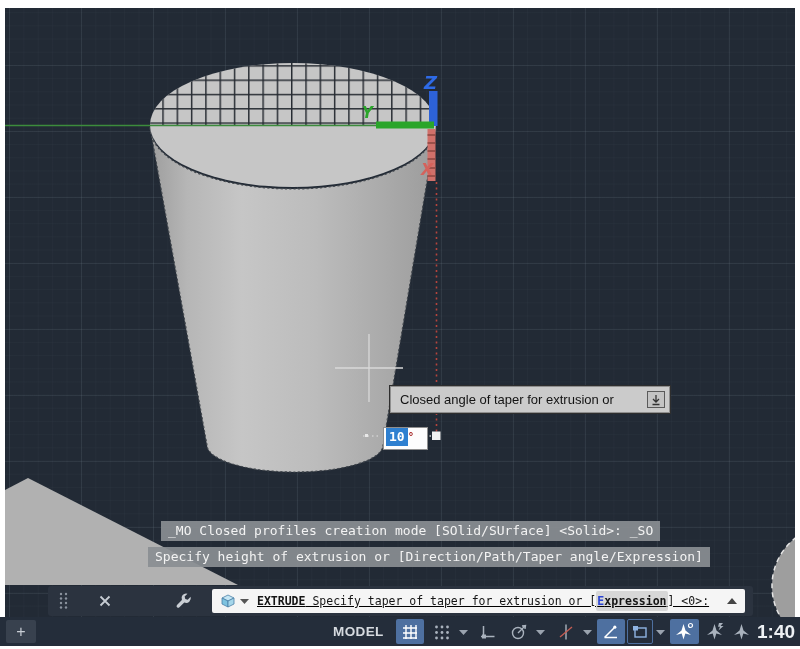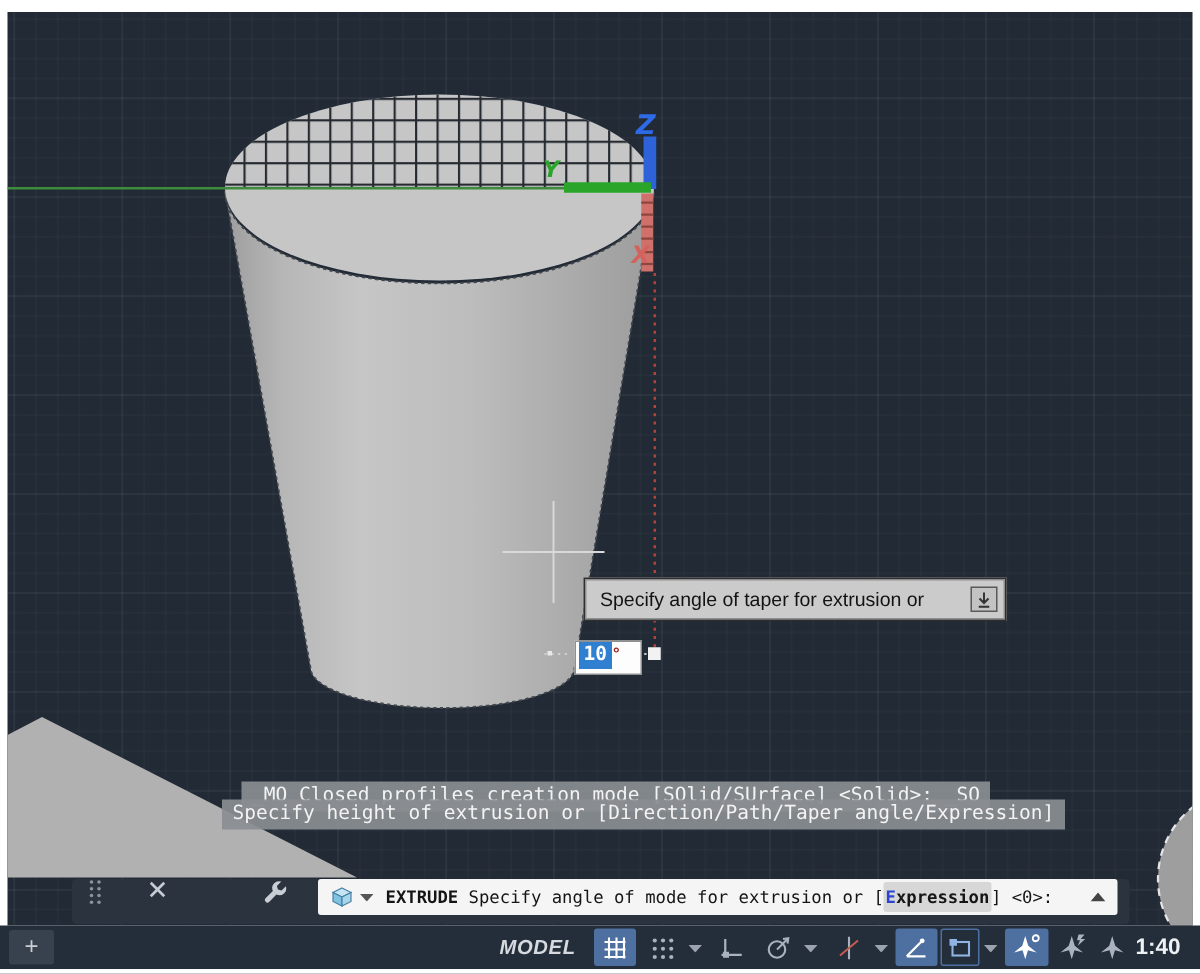--- a/index.html
+++ b/index.html
@@ -28,51 +28,51 @@
     background:#fdfdfd; border:1px solid #8f8f8f; display:flex; align-items:flex-start; padding-left:2px; }
   .dyn-input .val { background:#2f80d0; color:#fff; font-family:"DejaVu Sans Mono", monospace;
     font-size:13px; font-weight:bold; padding:1px 3px; line-height:16px; }
   .dyn-input .deg { color:#a11b1b; font-weight:bold; font-size:11px; line-height:10px;
     align-self:flex-start; margin-top:3px; margin-left:1px; }
 
   .hist { position:absolute; background:rgba(138,142,147,0.92); color:#f3f3f3;
     font-family:"DejaVu Sans Mono", monospace; font-size:13px; line-height:20px;
     padding:0 7px; white-space:pre; }
   #hist1 { left:156px; top:513px; }
-  #hist2 { left:143px; top:525px; }
+  #hist2 { left:143px; top:539px; }
   #hist3 { left:143px; top:555px; min-width:162px; }
 
   .cmdbar { position:absolute; left:43px; top:578px; width:705px; height:30px;
-    background:#2b333f; border-radius:3px; display:flex; align-items:flex-start; padding:0 8px 0 10px; }
+    background:#2b333f; border-radius:3px; display:flex; align-items:center; padding:0 8px 0 10px;text-decoration:underline; }
   .cmdbar .grip { width:10px; height:18px; margin-right:30px; }
   .cmdbar .xicon { width:14px; height:14px; margin-right:62px; }
   .cmdbar .wrench { width:18px; height:18px; margin-right:20px; }
   .cmd-field { flex:1; height:24px; background:#f5f5f5; border-radius:2px;
     display:flex; align-items:center; padding:0 8px; overflow:hidden;
     font-family:"DejaVu Sans Mono", monospace; font-size:11.5px; color:#151515; white-space:pre; }
   .cmd-field .cube { width:16px; height:16px; margin-right:4px; flex:0 0 auto; }
   .cmd-field .caret-down { margin-right:8px; flex:0 0 auto; }
   .cmd-field b { font-weight:bold; }
   .cmd-chip { background:#d7d7d7; border-radius:2px; padding:3px 1px; font-weight:bold; }
   .cmd-chip .key { color:#2b44d4; }
   .cmd-field .caret-up { margin-left:auto; flex:0 0 auto; }
 
   #statusbar { position:absolute; left:0; top:617px; width:800px; height:29px; background:#242d3a; }
   .plus-tab { position:absolute; left:6px; top:3px; width:30px; height:23px; background:#38414e;
     border-radius:2px; color:#c9ced5; font-size:16px; display:flex; align-items:center; justify-content:center; }
   .model-label { position:absolute; left:333px; top:0; height:29px; line-height:29px;
-    color:#d6dadf; font-size:13.5px; font-weight:600; letter-spacing:0.4px;font-style:italic; }
+    color:#d6dadf; font-size:13.5px; font-weight:600; letter-spacing:0.4px; }
   .sbtn { position:absolute; top:2px; height:25px; border-radius:2px;
     display:flex; align-items:center; justify-content:center; }
   .sbtn.active { background:#4e70a0; }
   .sbtn.outlined { border:1px solid #4e70a0; }
   .scaret { position:absolute; top:2px; height:25px; width:13px; display:flex;
     align-items:center; justify-content:center; }
   .scale-label { position:absolute; left:757px; top:0; height:29px; line-height:29px;
-    color:#eef1f4; font-size:15px; font-weight:bold; }
+    color:#eef1f4; font-size:19px; font-weight:bold; }
 </style>
 </head>
 <body>
 
 <div id="viewport">
 
   <svg id="scene" width="790" height="609" viewBox="0 0 790 609">
     <defs>
       <linearGradient id="coneGrad" x1="145" y1="0" x2="431" y2="0" gradientUnits="userSpaceOnUse">
         <stop offset="0" stop-color="#9d9d9d"></stop>
@@ -126,21 +126,21 @@
 
     <g>
       <line x1="358" y1="428" x2="376" y2="428" stroke="#cfcfcf" stroke-width="1.4" stroke-dasharray="1.5 3"></line>
       <line x1="420" y1="428" x2="427" y2="428" stroke="#cfcfcf" stroke-width="1.4" stroke-dasharray="1.5 3"></line>
       <rect x="360" y="426" width="3" height="3" fill="#e8e8e8"></rect>
       <rect x="427" y="423.5" width="8.5" height="8.5" fill="#f2f2f2"></rect>
     </g>
   </svg>
 
   <div class="tooltip">
-    <span>Specify angle of taper for extrusion or</span>
+    <span>Closed angle of taper for extrusion or</span>
     <span class="dd-box">
       <svg width="12" height="12" viewBox="0 0 12 12" fill="none" stroke="#333" stroke-width="1.3">
         <path d="M6 1 V7.5 M3 5 L6 8 L9 5 M2.5 10.5 H9.5"></path>
       </svg>
     </span>
   </div>
 
   <div class="dyn-input">
     <span class="val">10</span>
     <span class="deg">°</span>
@@ -168,21 +168,21 @@
     </svg>
     <div class="cmd-field">
       <svg class="cube" viewBox="0 0 16 16">
         <polygon points="8,2 14,5 8,8 2,5" fill="#c4e6f4" stroke="#4a7fa6" stroke-width="0.8"></polygon>
         <polygon points="2,5 8,8 8,14 2,11" fill="#7ec3e0" stroke="#4a7fa6" stroke-width="0.8"></polygon>
         <polygon points="8,8 14,5 14,11 8,14" fill="#a5d6ea" stroke="#4a7fa6" stroke-width="0.8"></polygon>
       </svg>
       <svg class="caret-down" width="9" height="6" viewBox="0 0 9 6">
           <polygon points="0,1 9,1 4.5,6" fill="#555"></polygon>
         </svg>
-      <b>EXTRUDE</b><span> Specify angle of mode for extrusion or [</span><span class="cmd-chip"><span class="key">E</span><span>xpression</span></span><span>] &lt;0&gt;:</span>
+      <b>EXTRUDE</b><span> Specify taper of taper for extrusion or [</span><span class="cmd-chip"><span class="key">E</span><span>xpression</span></span><span>] &lt;0&gt;:</span>
       <svg class="caret-up" width="10" height="6" viewBox="0 0 10 6">
           <polygon points="0,6 10,6 5,0" fill="#444"></polygon>
         </svg>
     </div>
   </div>
 </div>
 
 <div id="statusbar">
   <div class="plus-tab">+</div>
   <div class="model-label">MODEL</div>

